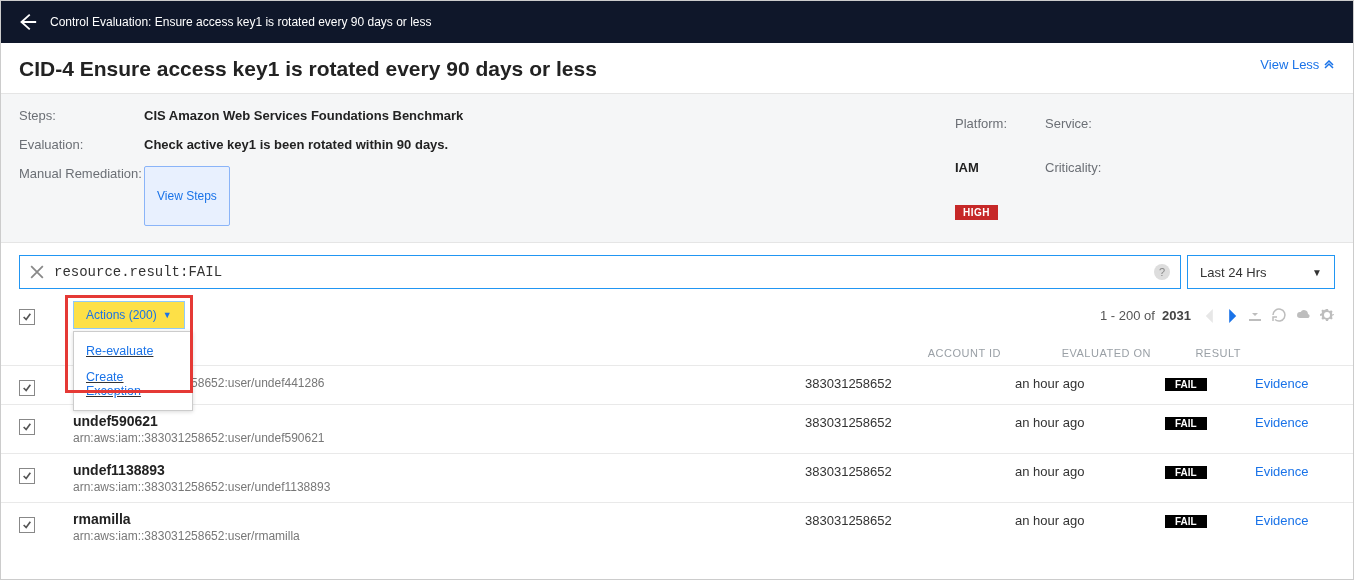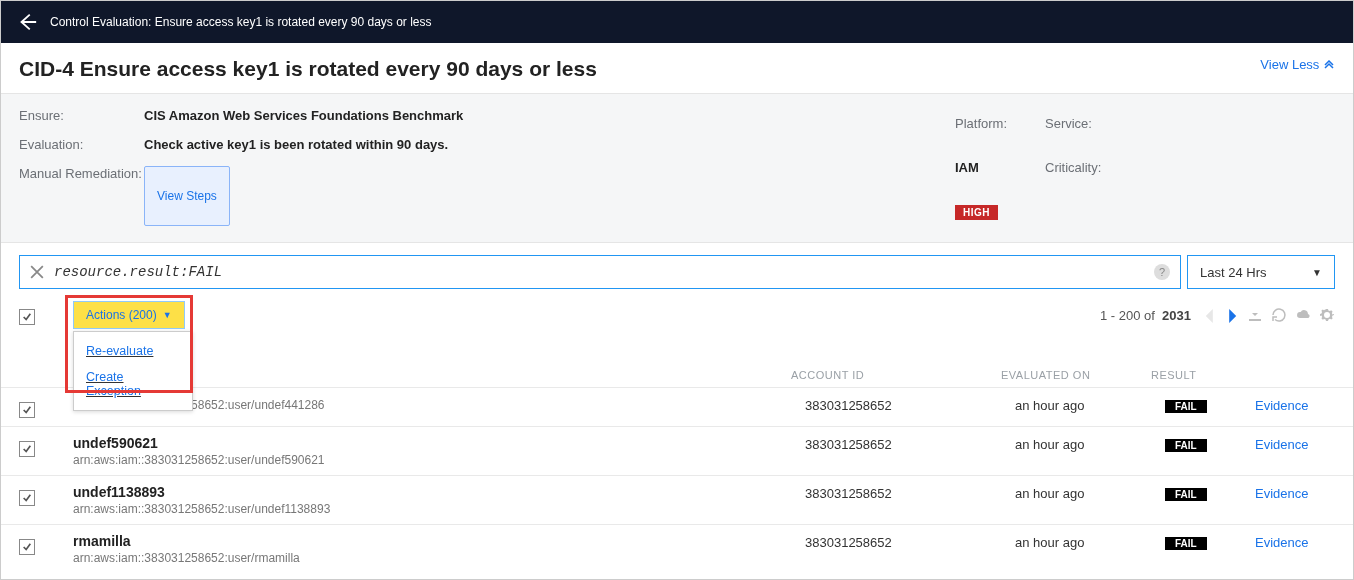--- a/index.html
+++ b/index.html
@@ -17,21 +17,21 @@
 .meta-left { flex: 1; display: grid; grid-template-columns: 125px 1fr; row-gap: 14px; align-items: start; }
 .meta-right { width: 380px; display: grid; grid-template-columns: 90px 1fr; row-gap: 14px; align-items: center; }
 .meta-label { color: #6b6f75; font-size: 13px; }
 .meta-val { color: #222; font-size: 13px; font-weight: bold; }
 .view-steps { background: #e8f0fe; color: #1a73e8; border: 1px solid #8ab4f8; padding: 22px 12px; font-size: 12px; border-radius: 2px; cursor: pointer; }
 .badge { background: #c62828; color: #fff; font-size: 10px; font-weight: bold; padding: 2px 8px; letter-spacing: 0.5px; }
 
 .search-row { padding: 12px 18px 6px 18px; display: flex; gap: 6px; }
 .search-box { flex: 1; border: 1px solid #2196f3; display: flex; align-items: center; padding: 0 10px; height: 34px; }
 .search-box .clear { width: 14px; height: 14px; margin-right: 10px; cursor: pointer; }
-.search-box input { border: none; outline: none; flex: 1; font-family: "Courier New", monospace; font-size: 14px; color: #333; font-style: italic; }
+.search-box input { border: none; outline: none; flex: 1; font-family: "Courier New", monospace; font-size: 14px; color: #333; }
 .search-box .help { width: 16px; height: 16px; background: #ddd; color: #888; border-radius: 50%; font-size: 11px; text-align: center; line-height: 16px; cursor: pointer; }
 .time-sel { width: 148px; border: 1px solid #2196f3; height: 34px; display: flex; align-items: center; justify-content: space-between; padding: 0 12px; cursor: pointer; font-size: 13px; }
 .time-sel .caret { font-size: 10px; }
 
 .toolbar { padding: 6px 18px 2px 18px; display: flex; align-items: flex-start; position: relative; }
 .master-check { width: 16px; height: 16px; border: 1px solid #888; margin-right: 38px; margin-top: 8px; display: inline-flex; align-items: center; justify-content: center; cursor: pointer; }
 .master-check svg { width: 10px; height: 10px; }
 
 .actions-wrap { position: relative; }
 .actions-highlight { position: absolute; top: -6px; left: -8px; width: 128px; height: 98px; border: 3px solid #e53935; pointer-events: none; z-index: 3; }
@@ -40,21 +40,21 @@
 .actions-menu { position: absolute; top: 30px; left: 0; border: 1px solid #ccc; background: #fff; box-shadow: 0 1px 4px rgba(0,0,0,.15); min-width: 120px; z-index: 2; padding: 6px 0; text-decoration: underline; }
 .actions-menu div { padding: 6px 12px; color: #1a73e8; font-size: 12.5px; cursor: pointer; }
 
 .right-tools { margin-left: auto; display: flex; align-items: flex-end; gap: 8px; color: #888; font-size: 13px; padding-top: 6px; }
 .right-tools .pg { color: #555; margin-right: 4px; }
 .right-tools .pg-bold { font-weight: bold; color: #444; }
 .right-tools .navbtn { width: 14px; height: 14px; display: inline-flex; align-items: center; justify-content: center; cursor: pointer; }
 .right-tools .navbtn.disabled { opacity: .35; }
 .right-tools .icon { width: 16px; height: 16px; cursor: pointer; opacity: .55; }
 
-.col-headers { display: flex; padding: 0 32px 6px 18px; margin-top: 38px; font-size: 11px; color: #9aa0a6; letter-spacing: 0.5px; }
+.col-headers { display: flex; padding: 0 32px 6px 18px; margin-top: 16px; font-size: 11px; color: #9aa0a6; letter-spacing: 0.5px; text-align: right; }
 .col-headers .c1 { width: 54px; }
 .col-headers .c2 { flex: 1; }
 .col-headers .c3 { width: 210px; }
 .col-headers .c4 { width: 150px; }
 .col-headers .c5 { width: 90px; }
 .col-headers .c6 { width: 80px; }
 
 .tbody { overflow-y: scroll; height: 202px; }
 .row { display: flex; padding: 8px 18px; border-top: 1px solid #e9e9e9; align-items: flex-start; }
 .row .check { width: 16px; height: 16px; border: 1px solid #888; margin-right: 38px; margin-top: 6px; display: inline-flex; align-items: center; justify-content: center; cursor: pointer; flex-shrink: 0; }
@@ -87,21 +87,21 @@
     <span>View Less</span>
     <svg width="12" height="12" viewBox="0 0 12 12" stroke="#1a73e8" fill="none" stroke-width="1.5">
         <path d="M2 8 L6 4 L10 8"></path>
         <path d="M2 5 L6 1 L10 5"></path>
       </svg>
   </span>
 </div>
 
 <div class="meta">
   <div class="meta-left">
-    <div class="meta-label">Ensure:</div>
+    <div class="meta-label">Steps:</div>
     <div class="meta-val">CIS Amazon Web Services Foundations Benchmark</div>
     <div class="meta-label">Evaluation:</div>
     <div class="meta-val">Check active key1 is been rotated within 90 days.</div>
     <div class="meta-label">Manual Remediation:</div>
     <div><button class="view-steps">View Steps</button></div>
   </div>
   <div class="meta-right">
     <div class="meta-label">Platform:</div>
     <div class="meta-label">Service:</div>
     <div class="meta-val">IAM</div>

